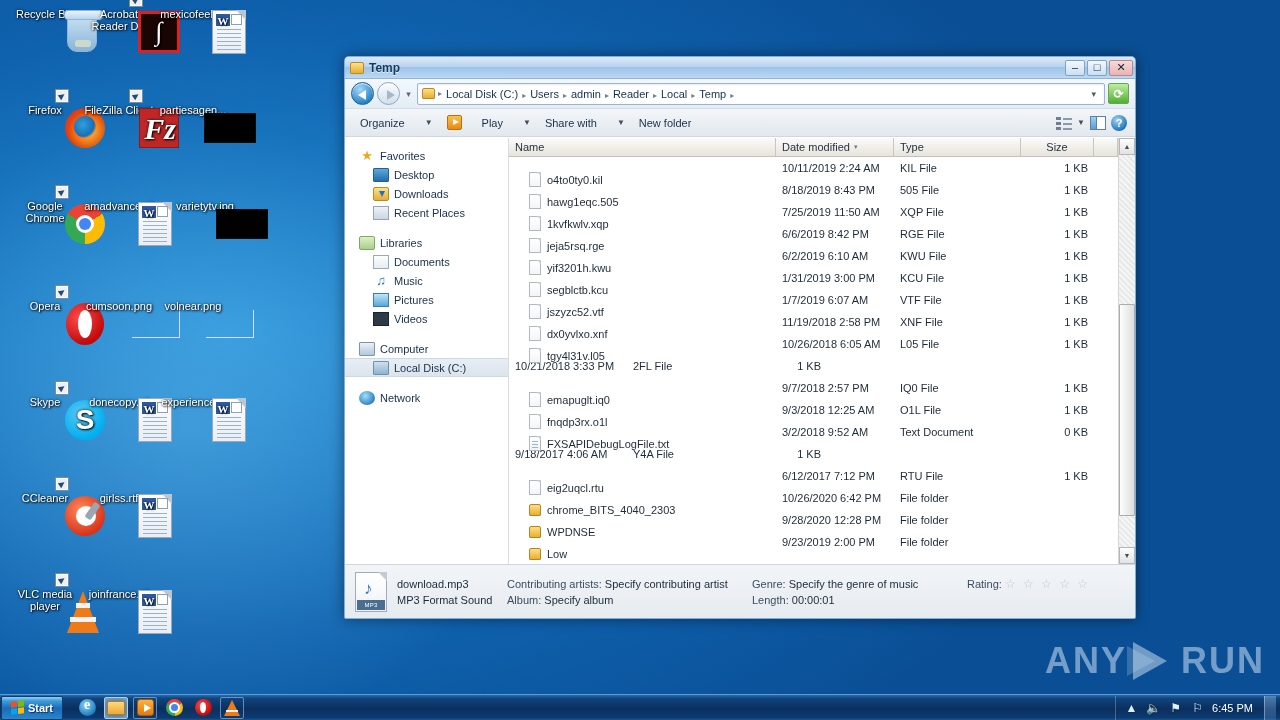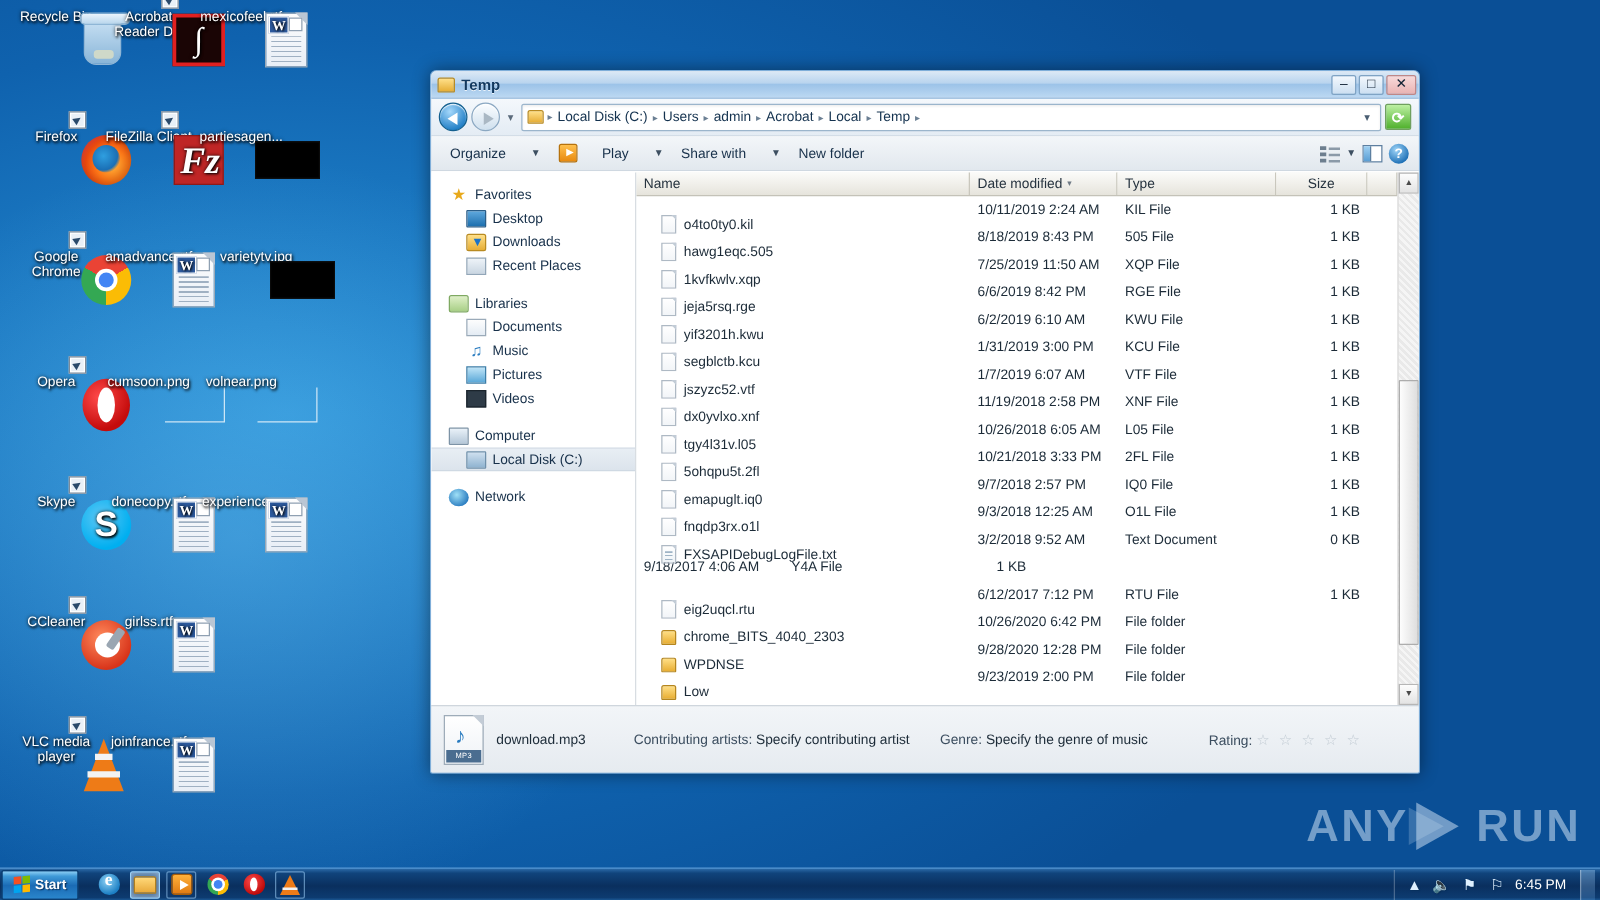--- a/index.html
+++ b/index.html
@@ -461,21 +461,21 @@
     <div class="navbtn back">
         <span class="arr"></span>
       </div>
     <div class="navbtn fwd">
         <span class="arr"></span>
       </div>
     <div class="navdrop">▾</div>
     <div id="crumbbar">
       <span class="crumb-ico"></span>
       <span class="csep">▸</span>
-      <span id="crumbs"><span class="crumb">Local Disk (C:)</span><span class="csep">▸</span><span class="crumb">Users</span><span class="csep">▸</span><span class="crumb">admin</span><span class="csep">▸</span><span class="crumb">Acrobat</span><span class="csep">▸</span><span class="crumb">Local</span><span class="csep">▸</span><span class="crumb">Temp</span><span class="csep">▸</span></span>
+      <span id="crumbs"><span class="crumb">Local Disk (C:)</span><span class="csep">▸</span><span class="crumb">Users</span><span class="csep">▸</span><span class="crumb">admin</span><span class="csep">▸</span><span class="crumb">Reader</span><span class="csep">▸</span><span class="crumb">Local</span><span class="csep">▸</span><span class="crumb">Temp</span><span class="csep">▸</span></span>
       <span class="crumb-spacer"></span>
       <span class="crumb-drop">▾</span>
     </div>
     <div id="refresh-btn">⟳</div>
   </div>
 
   <div id="toolbar">
     <div class="tbitem">
       <span>Organize</span>
       <span class="tbcaret">▼</span>
@@ -658,24 +658,20 @@
           <div class="row">
             <div class="cell name" style="width:267px">
               <span class="fi"></span>
               <span>tgy4l31v.l05</span>
             </div>
             <div class="cell" style="width:118px">10/26/2018 6:05 AM</div>
             <div class="cell" style="width:127px">L05 File</div>
             <div class="cell size" style="width:73px">1 KB</div>
           </div>
           <div class="row">
-            <div class="cell name" style="width:267px">
-              <span class="fi"></span>
-              <span>5ohqpu5t.2fl</span>
-            </div>
             <div class="cell" style="width:118px">10/21/2018 3:33 PM</div>
             <div class="cell" style="width:127px">2FL File</div>
             <div class="cell size" style="width:73px">1 KB</div>
           </div>
           <div class="row">
             <div class="cell name" style="width:267px">
               <span class="fi"></span>
               <span>emapuglt.iq0</span>
             </div>
             <div class="cell" style="width:118px">9/7/2018 2:57 PM</div>
@@ -767,20 +763,31 @@
         </span>
         <span class="c3">
           <span class="lab">Genre:</span>
           <span>Specify the genre of music</span>
         </span>
         <span>
           <span class="lab">Rating:</span>
           <span class="stars">☆ ☆ ☆ ☆ ☆</span>
         </span>
       </div>
+      <div class="mrow">
+        <span class="c1">MP3 Format Sound</span>
+        <span class="c2">
+          <span class="lab">Album:</span>
+          <span>Specify album</span>
+        </span>
+        <span class="c3">
+          <span class="lab">Length:</span>
+          <span>00:00:01</span>
+        </span>
+      </div>
     </div>
   </div>
 </div>
 
 <div id="taskbar">
   <div id="start-btn">
     <span class="win-logo">
         <i></i>
         <i></i>
         <i></i>

